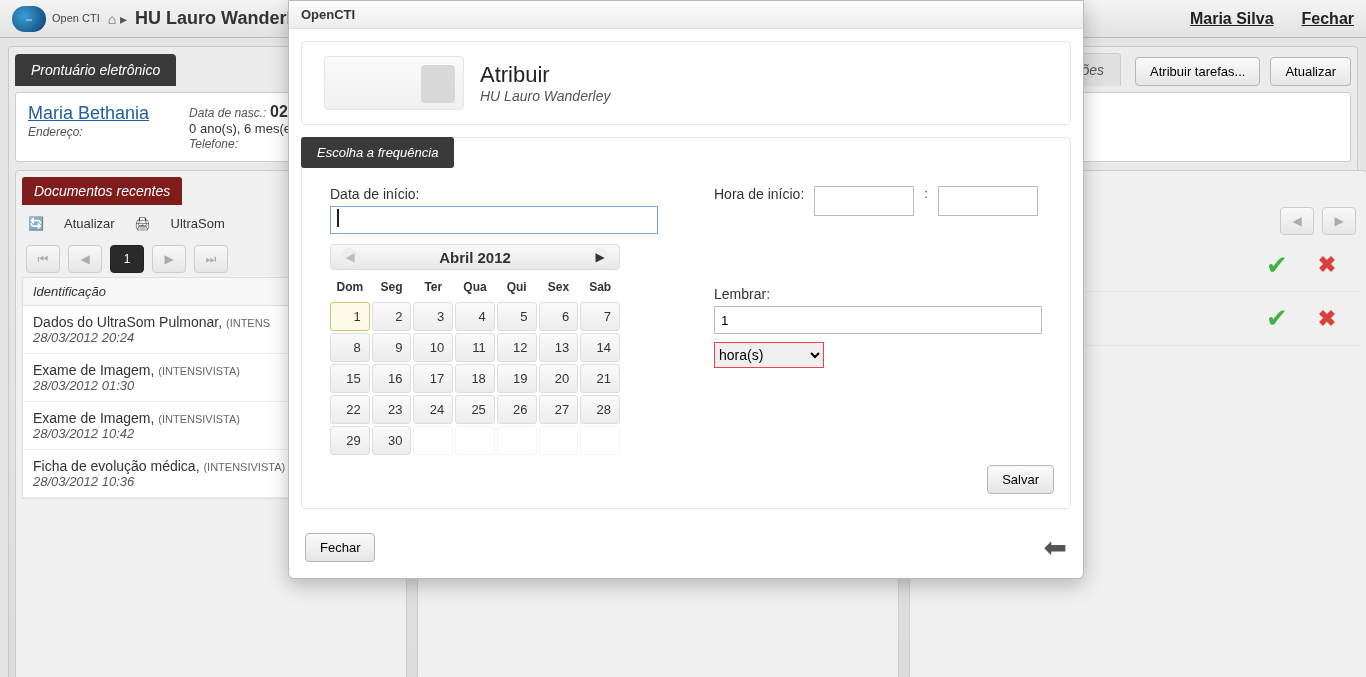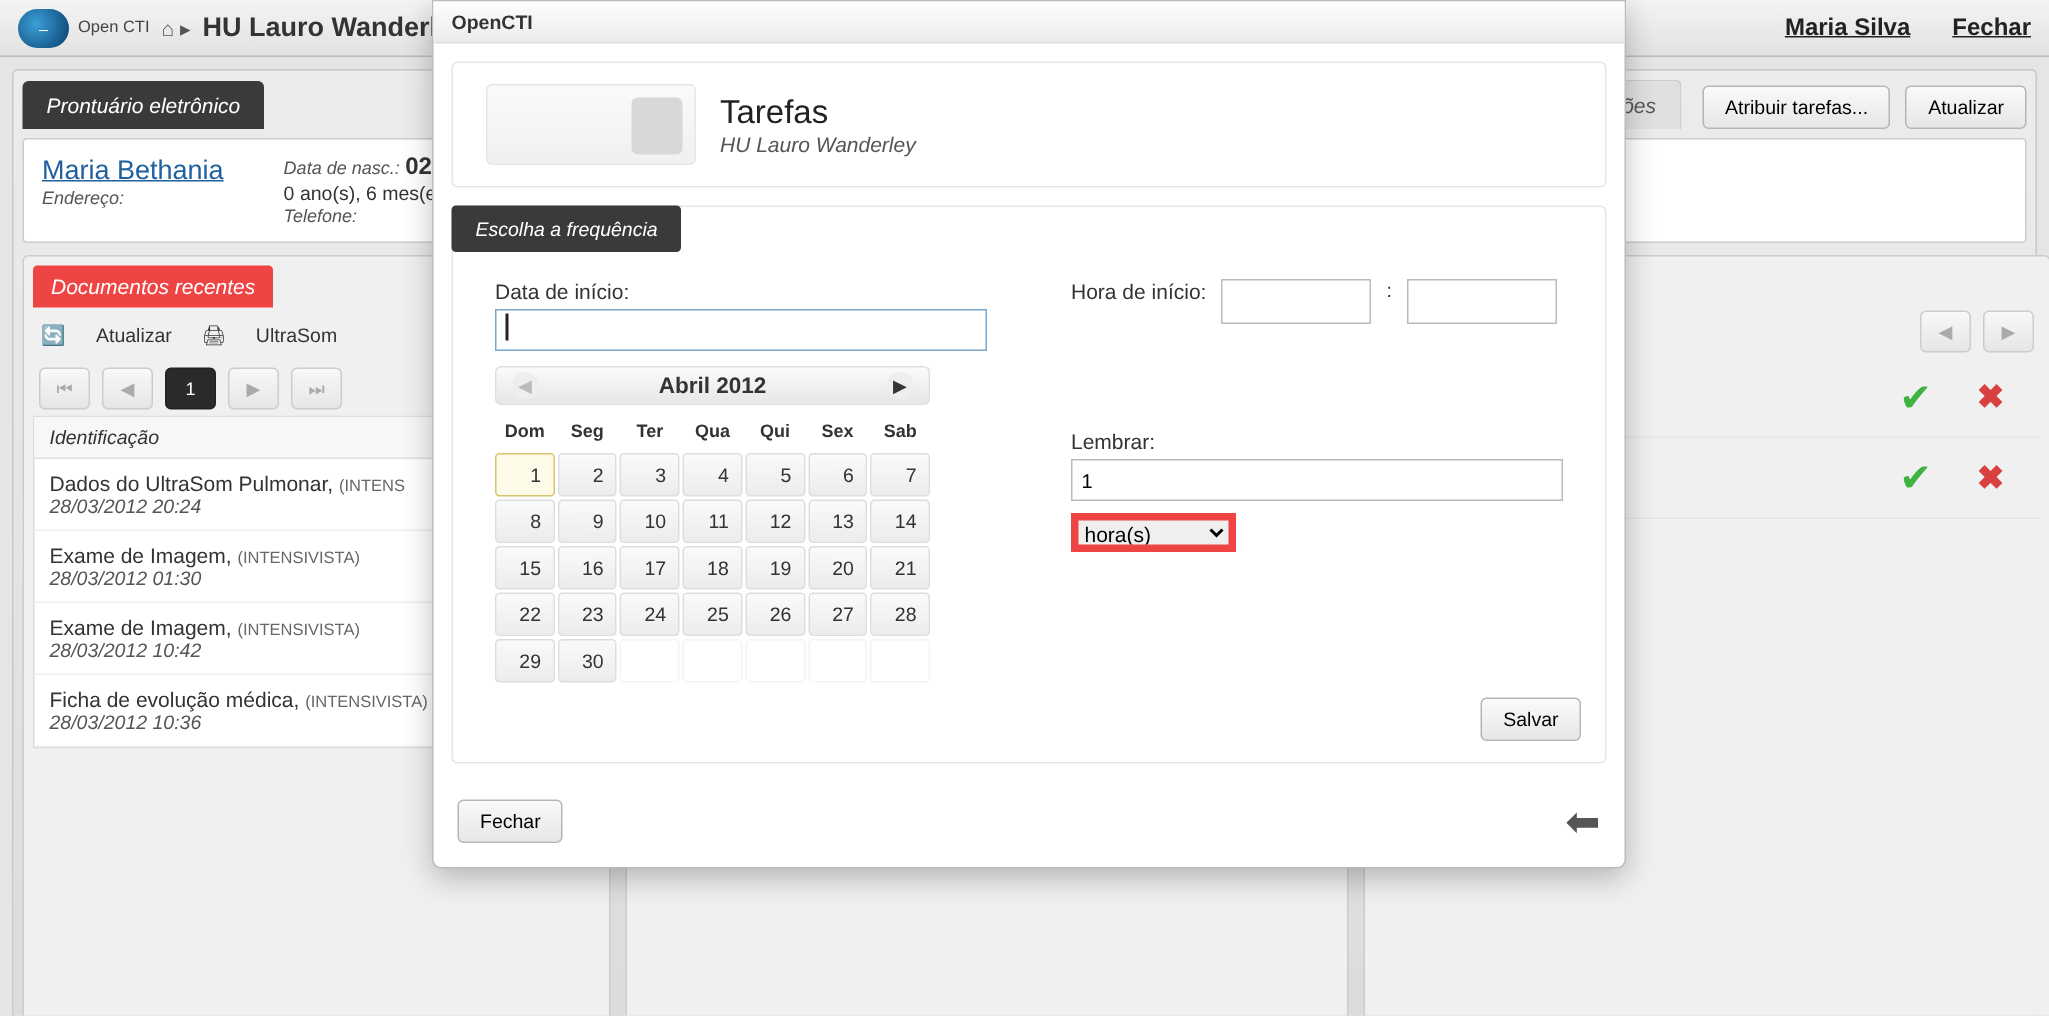--- a/index.html
+++ b/index.html
@@ -28,21 +28,21 @@
 .patient-name { color: #2060a0; text-decoration: underline; font-size: 18px; font-weight: 400; }
 .label-italic { font-style: italic; color: #555; font-size: 12px; }
 .dob-val { font-weight: bold; font-size: 16px; }
 
 .content-row { display: flex; gap: 10px; margin-top: 8px; }
 .panel { background: #f0f0f0; border: 1px solid #ccc; border-radius: 4px; padding: 6px; flex-shrink: 0; }
 .panel.left { width: 392px; }
 .panel.mid  { width: 482px; }
 .panel.right{ width: 458px; }
 
-.panel-title { background: #ef4444; color: #fff; font-style: italic; padding: 6px 12px; border-radius: 3px 3px 0 0; display: inline-block; font-size: 14px; }
+.panel-title { background: #7f1d1d; color: #fff; font-style: italic; padding: 6px 12px; border-radius: 3px 3px 0 0; display: inline-block; font-size: 14px; }
 
 .toolbar { display: flex; align-items: center; gap: 18px; padding: 8px 4px; }
 .tool-icn { width: 20px; height: 20px; display:inline-flex; align-items:center; justify-content:center; }
 
 .pager { display: flex; gap: 8px; padding: 4px; }
 .pager .pg { width: 34px; height: 28px; border: 1px solid #ccc; border-radius: 4px; background: linear-gradient(#f8f8f8,#e6e6e6); display:flex; align-items:center; justify-content:center; color:#aaa; font-size:12px;}
 .pager .pg.current { background: #2a2a2a; color: #fff; border-color:#222; }
 
 .doc-list { background: #fff; border: 1px solid #ddd; }
 .doc-list .hdr { padding: 6px 10px; font-style: italic; border-bottom: 1px solid #e0e0e0; background:#f7f7f7; }
@@ -72,21 +72,21 @@
 .modal-body .tabchip { display:inline-block; background:#3a3a3a; color:#fff; font-style:italic; padding:8px 16px; border-radius:3px; margin:-1px 0 0 -1px; }
 
 .form-area { display:flex; gap:56px; padding:18px 28px 0 28px; }
 .col { flex:1; }
 .fld-label { font-size:14px; color:#333; display:block; margin-bottom:4px; }
 .txt-input { width:100%; border:1px solid #7aa7cd; height:28px; padding:2px 6px; font-size:14px; }
 .time-row { display:flex; gap:10px; }
 .time-row input { width:100px; height:30px; border:1px solid #bbb; padding:2px 6px; }
 .remember-row { margin-top:70px; }
 .remember-row input[type=text]{ width:100%; height:28px; border:1px solid #bbb; padding:2px 6px; }
-.sel { margin-top:8px; height:26px; border:5px solid #ef4444; min-width:110px; font-size:14px; }
+.sel { margin-top:8px; height:26px; border:1px solid #ef4444; min-width:110px; font-size:14px; }
 
 .datepicker { margin-top:10px; width:290px; }
 .dp-nav { display:flex; align-items:center; justify-content:space-between; background:linear-gradient(#fafafa,#e7e7e7); border:1px solid #ddd; border-radius:4px; padding:3px 10px; }
 .dp-nav .mo { font-weight:bold; font-size:15px; }
 .dp-nav .arr { font-size:12px; color:#333; cursor:pointer; width:18px; height:18px; border-radius:9px; background:#eee; display:flex; align-items:center; justify-content:center;}
 .dp-nav .arr.dis { color:#bbb; }
 .dp-grid { display:grid; grid-template-columns:repeat(7,1fr); gap:2px; margin-top:4px; }
 .dp-grid .dh { text-align:center; font-weight:bold; font-size:12px; padding:6px 0; }
 .dp-grid .dc { text-align:right; padding:6px 8px 6px 0; border:1px solid #ddd; background:linear-gradient(#fafafa,#ececec); font-size:13px; border-radius:3px; cursor:pointer;}
 .dp-grid .dc.blank { background:#fff; border-color:#f4f4f4; }
@@ -205,21 +205,21 @@
   </div>
 </div>
 
 <div class="modal-backdrop">
   <div class="modal">
     <div class="modal-titlebar">OpenCTI</div>
 
     <div class="modal-head">
       <div class="id-card"></div>
       <div>
-        <h2>Tarefas</h2>
+        <h2>Atribuir</h2>
         <div class="sub">HU Lauro Wanderley</div>
       </div>
     </div>
 
     <div class="modal-body">
       <div class="tabchip">Escolha a frequência</div>
 
       <div class="form-area">
 
         <div class="col">

